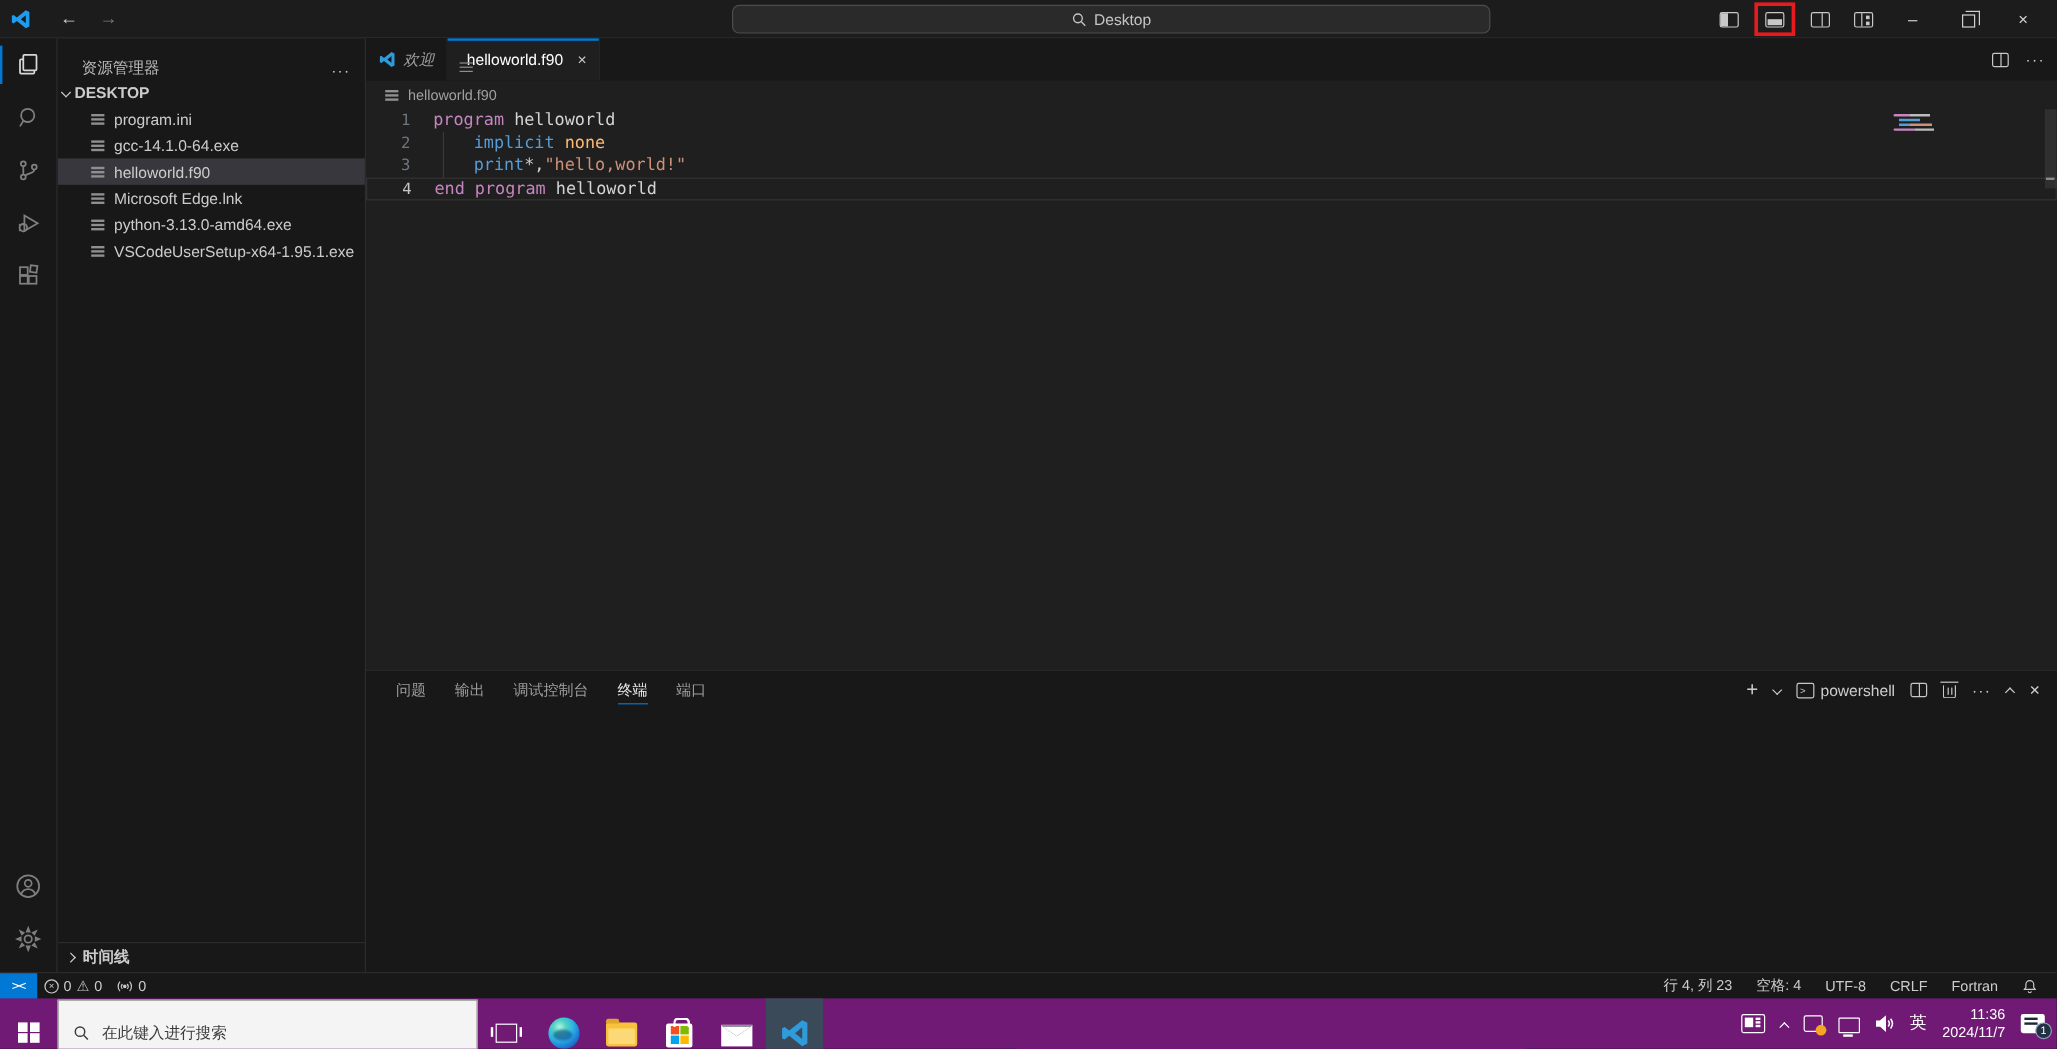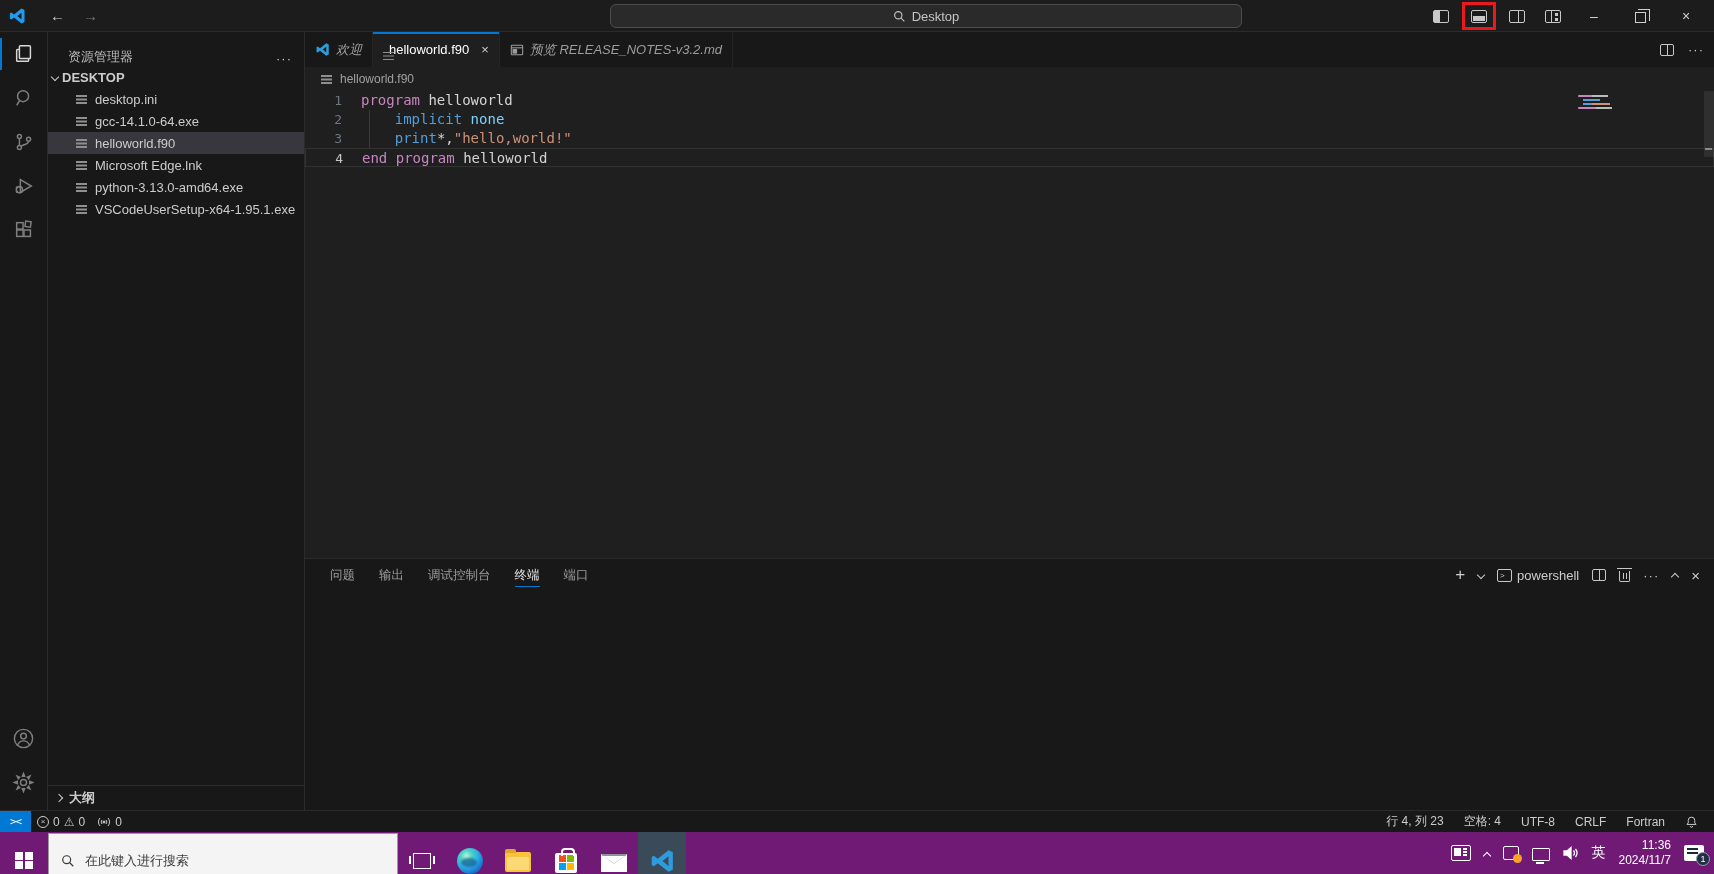--- a/index.html
+++ b/index.html
@@ -63,21 +63,21 @@
   .split-ic::before { content:""; position:absolute; left:6px; top:0; bottom:0; width:1px; background:#c8c8c8; }
 
   .breadcrumb { height:24px; display:flex; align-items:center; gap:6px; padding-left:16px; color:#a0a0a0; font-size:12px; }
 
   .code-area { flex:1; position:relative; font-size:14px; }
   .code-line { display:flex; height:19px; line-height:19px; white-space:pre; }
   .code-line .ln { width:56px; text-align:right; padding-right:19px; color:#6e7681; font-family:"DejaVu Sans Mono",monospace; font-size:13px; }
   .code-line.current { border:1px solid #323232; }
   .code-line.current .ln { color:#c6c6c6; }
   .code-text { font-family:"DejaVu Sans Mono","Liberation Mono",monospace; }
-  .kw{color:#C586C0} .pl{color:#D4D4D4} .b1{color:#569CD6} .b2{color:#7dd3fc} .st{color:#CE9178}
+  .kw{color:#C586C0} .pl{color:#D4D4D4} .b1{color:#569CD6} .b2{color:#fdba74} .st{color:#CE9178}
   .indent-guide { position:absolute; left:64px; top:19px; height:38px; width:1px; background:#3a3a3a; }
   .minimap { position:absolute; right:96px; top:2px; width:40px; }
   .minimap div { height:2px; margin:2px 0; border-radius:1px; }
   .scroll-slider { position:absolute; right:0; top:0; width:10px; height:66px; background:rgba(121,121,121,0.18); }
   .ruler-mark { position:absolute; right:2px; top:57px; width:7px; height:2px; background:#aeafad; opacity:.7; }
 
   
   .annotation { position:absolute; right:132px; top:10px; text-align:center; font-weight:bold; font-size:31px; line-height:33px;
     color:#ed1c24; letter-spacing:2px; z-index:5;
     text-shadow:-2px -2px 0 #fff,2px -2px 0 #fff,-2px 2px 0 #fff,2px 2px 0 #fff,0 -2px 0 #fff,0 2px 0 #fff,-2px 0 0 #fff,2px 0 0 #fff; }
@@ -247,21 +247,21 @@
       <span class="dots">···</span>
     </div>
     <div class="tree">
       <div class="tree-root">
         <span class="chev down"></span>
         <span>DESKTOP</span>
       </div>
       <div id="file-list">
           <div class="tree-row">
             <span class="file-ico"></span>
-            <span>desktop.ini</span>
+            <span>program.ini</span>
           </div>
           <div class="tree-row">
             <span class="file-ico"></span>
             <span>gcc-14.1.0-64.exe</span>
           </div>
           <div class="tree-row selected">
             <span class="file-ico"></span>
             <span>helloworld.f90</span>
           </div>
           <div class="tree-row">
@@ -274,50 +274,40 @@
           </div>
           <div class="tree-row">
             <span class="file-ico"></span>
             <span>VSCodeUserSetup-x64-1.95.1.exe</span>
           </div>
         </div>
     </div>
     <div class="sb-bottom" id="sb-sections">
         <div class="sb-section">
           <span class="chev right"></span>
-          <span>大纲</span>
+          <span>时间线</span>
         </div>
       </div>
   </div>
 
   <div class="editor-col">
     <div class="tabbar">
       <div id="tabs" style="display: flex;">
           <div class="tab">
             <span>
               <svg class="ic" width="15" height="15" viewBox="0 0 24 24">
                 <path fill="#2f9bdb" fill-rule="evenodd" d="M18 2 L22 4 V20 L18 22 L8 14 L4.5 16.8 L2.5 15.8 V8.2 L4.5 7.2 L8 10 Z M18 7.5 L12.5 12 L18 16.5 Z"></path>
               </svg>
             </span>
             <span class="tab-label italic">欢迎</span>
           </div>
           <div class="tab active">
             <span><span class="file-ico"></span></span>
             <span class="tab-label">helloworld.f90</span>
             <span class="tab-close">×</span>
-          </div>
-          <div class="tab">
-            <span>
-              <svg class="ic" width="14" height="14" viewBox="0 0 16 16" fill="none" stroke="#9d9d9d" stroke-width="1.2">
-                <rect x="1.5" y="2.5" width="13" height="11" rx="1"></rect>
-                <path d="M1.5 5.5 H14.5"></path>
-                <rect x="3.5" y="7.5" width="4" height="4" fill="#9d9d9d"></rect>
-              </svg>
-            </span>
-            <span class="tab-label italic">预览 RELEASE_NOTES-v3.2.md</span>
           </div>
         </div>
       <div class="editor-actions">
         <span class="split-ic"></span>
         <span style="letter-spacing:1px">···</span>
       </div>
     </div>
     <div class="breadcrumb">
       <span class="file-ico"></span>
       <span>helloworld.f90</span>

